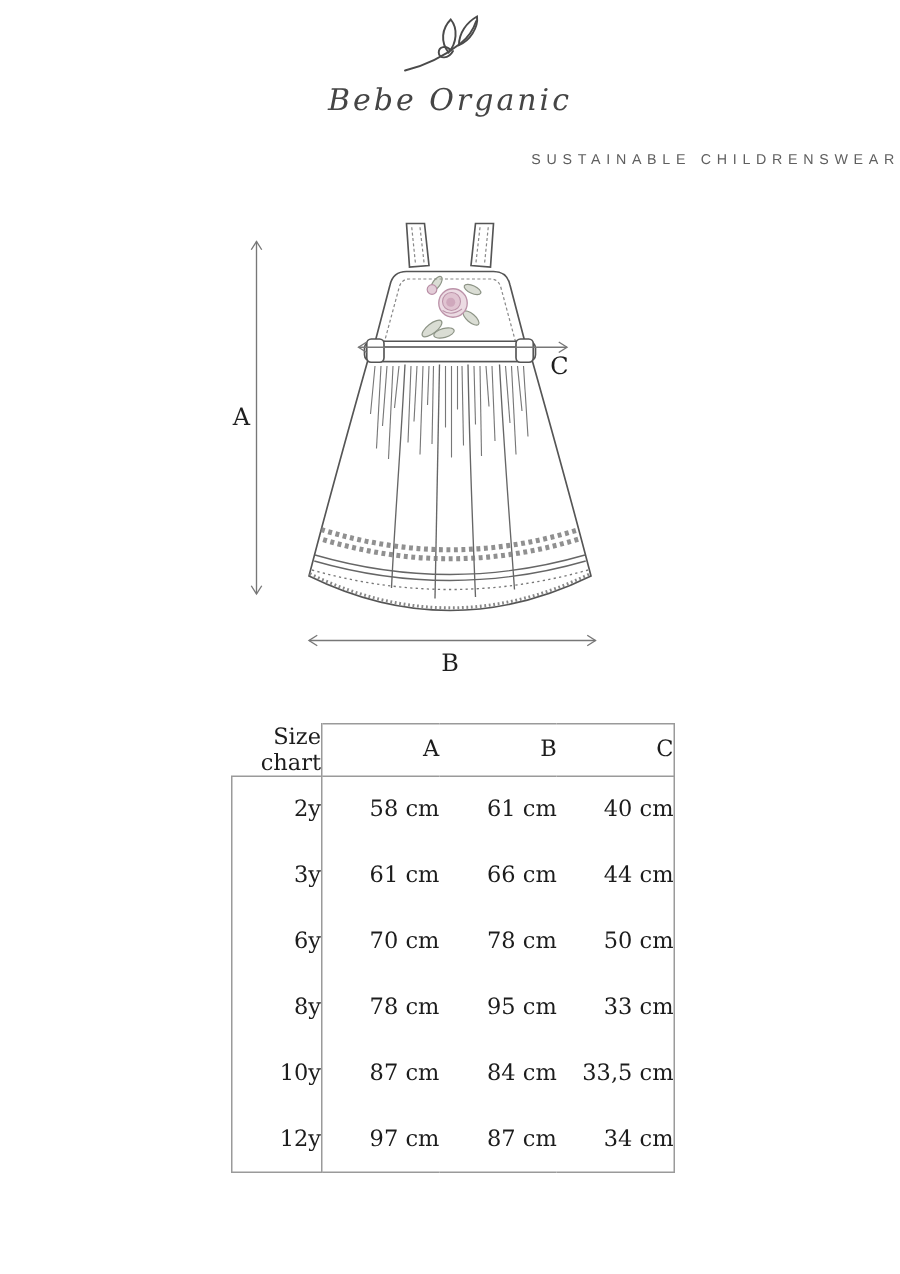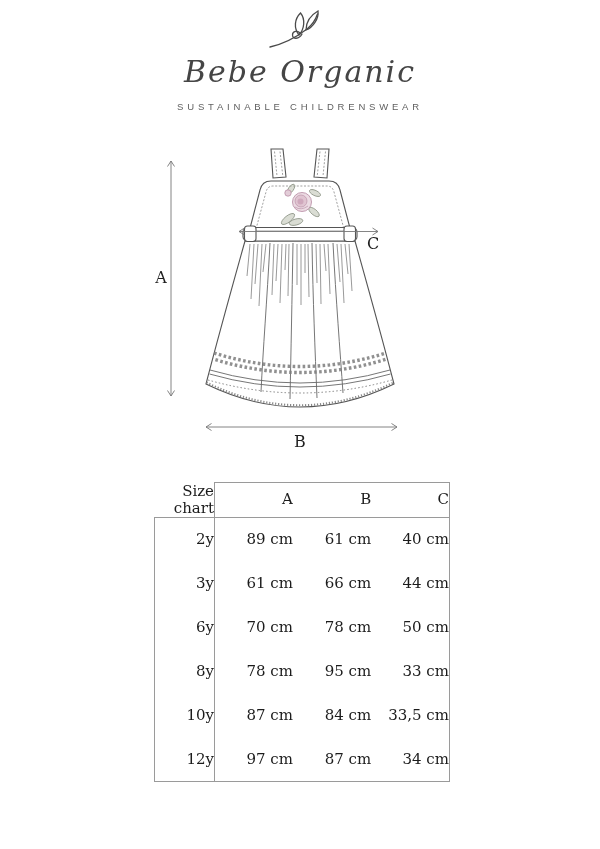--- a/index.html
+++ b/index.html
@@ -6,25 +6,25 @@
   html,body { background:#ffffff; }
   .page {
     position:relative; width:600px; height:849px; margin:0 auto;
     background:#ffffff; overflow:hidden;
     font-family:"DejaVu Serif", serif; color:#1c1c1c;
   }
   .brand-name {
     position:absolute; top:54px; left:0; width:600px;
     text-align:center;
     font-family:"DejaVu Serif", serif; font-style:italic;
-    font-size:30px; letter-spacing:2px; color:#454545; font-weight:400;
+    font-size:20px; letter-spacing:2px; color:#454545; font-weight:400;
   }
   .brand-tagline {
     position:absolute; top:101px; left:0; width:600px;
-    text-align:center;
+    text-align:right;
     font-family:"Liberation Sans", sans-serif;
     font-size:9.5px; letter-spacing:3.8px; color:#5f5f5f;
   }
   .diagram-svg { position:absolute; left:0; top:0; width:600px; height:849px; }
 
   .size-table {
     position:absolute; left:154px; top:482px; width:295px;
     border-collapse:collapse; table-layout:fixed;
     font-family:"DejaVu Serif", serif; font-size:15px; color:#1c1c1c;
   }
@@ -177,21 +177,21 @@
       <tr>
         <th class="size-head">Size chart</th>
       <th class="col-head">A</th>
           <th class="col-head">B</th>
           <th class="col-head">C</th>
         </tr>
     </thead>
     <tbody>
         <tr>
           <td class="size-cell">2y</td>
-          <td class="val-cell">89 cm</td>
+          <td class="val-cell">58 cm</td>
           <td class="val-cell">61 cm</td>
           <td class="val-cell">40 cm</td>
         </tr>
         <tr>
           <td class="size-cell">3y</td>
           <td class="val-cell">61 cm</td>
           <td class="val-cell">66 cm</td>
           <td class="val-cell">44 cm</td>
         </tr>
         <tr>

